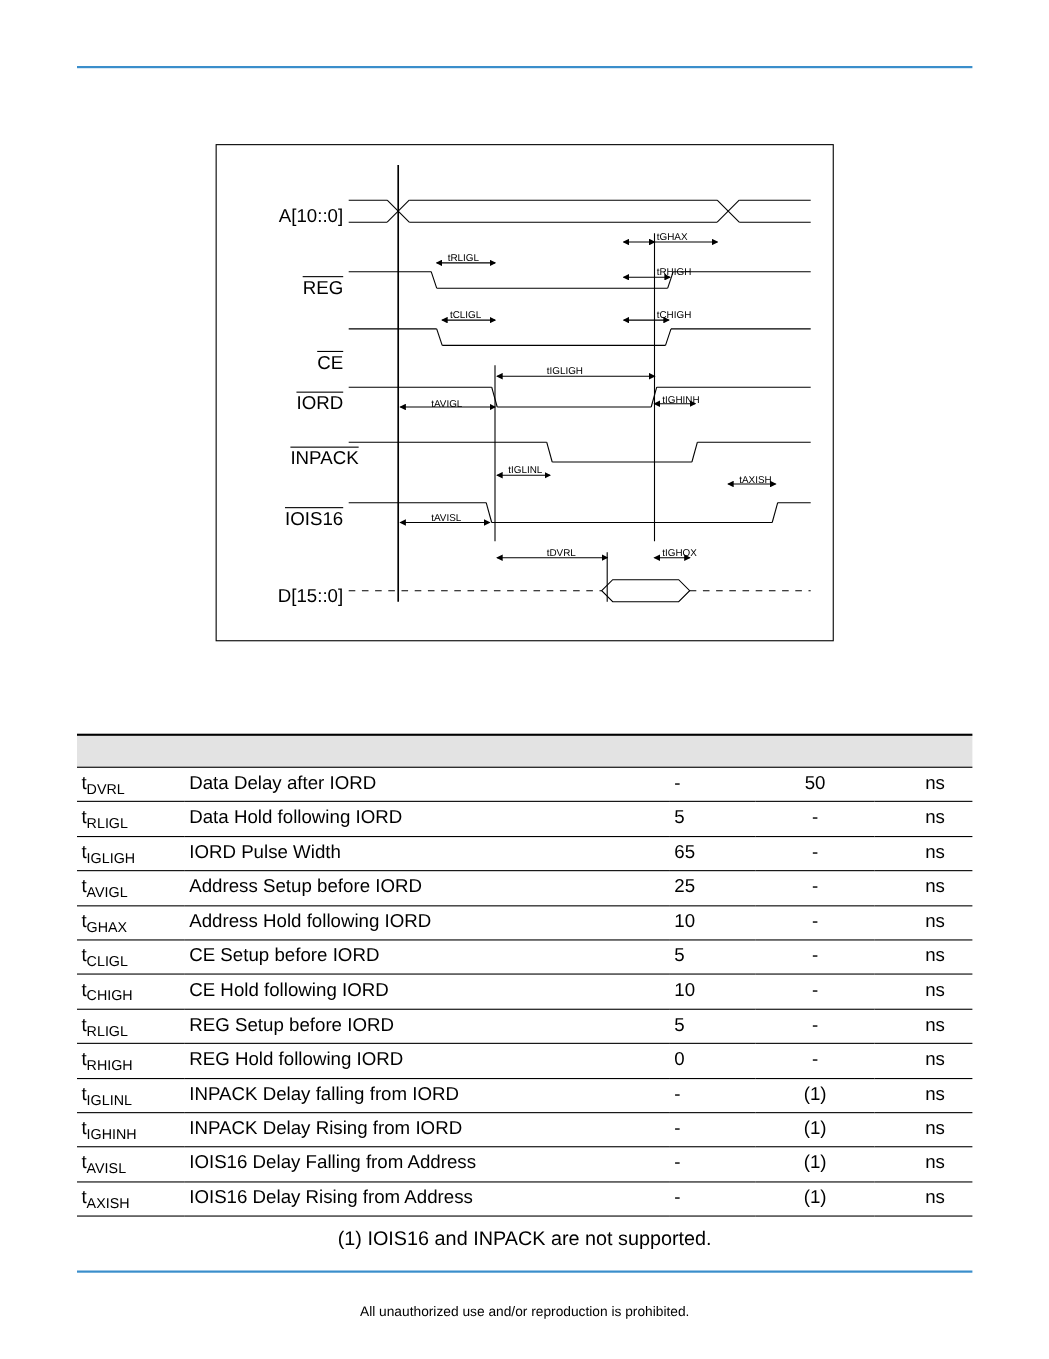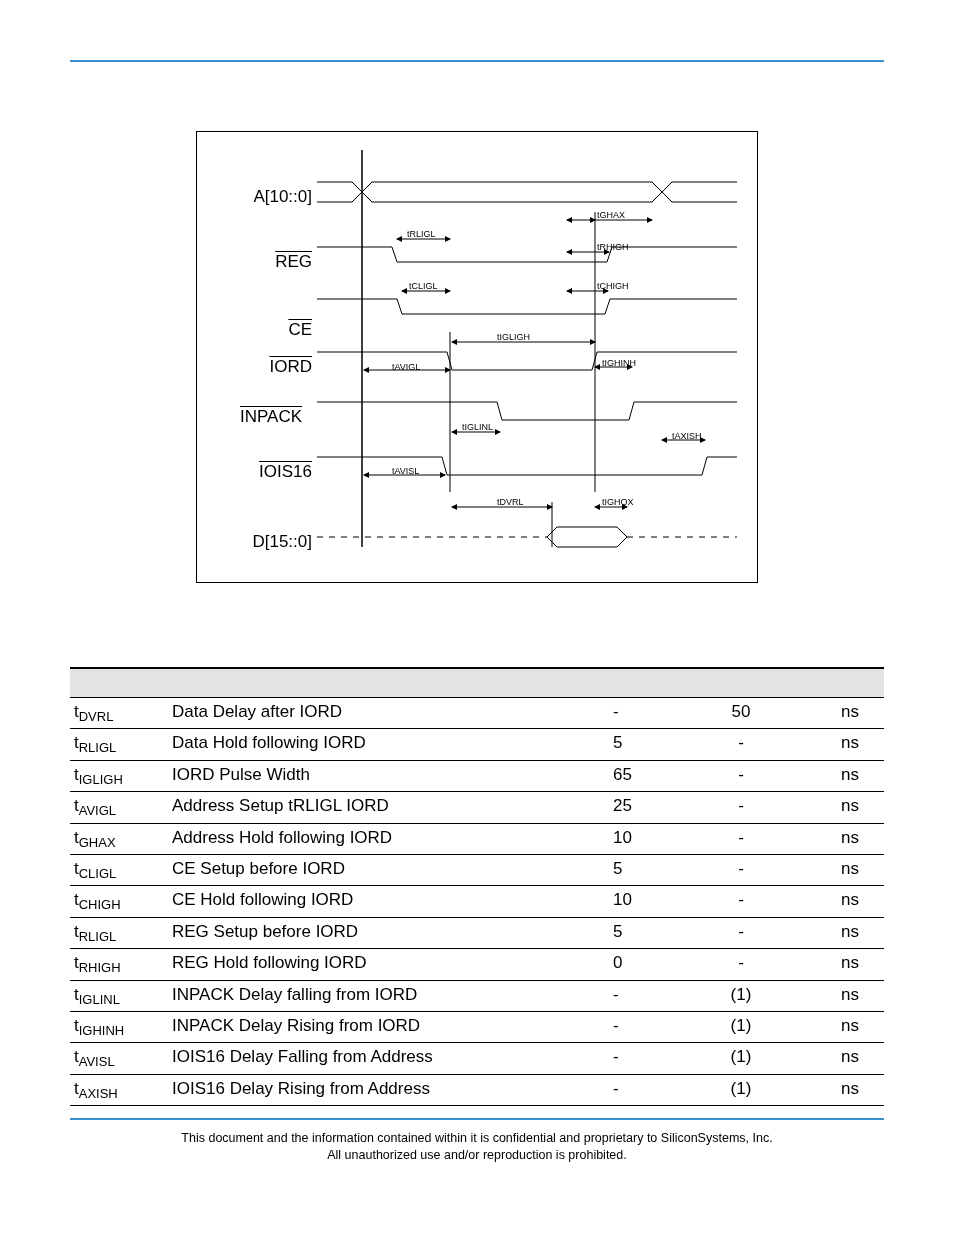--- a/index.html
+++ b/index.html
@@ -119,21 +119,21 @@
 
   <hr class="head-rule">
 
   <div class="figure-area">
     <div class="timing-box">
 
       <span class="sig-label" style="top:55px; left:55px;">A[10::0]</span>
       <span class="sig-label overbar" style="top:120px; left:55px;">REG</span>
       <span class="sig-label overbar" style="top:170px; left:55px;margin-top:18px;">CE</span>
       <span class="sig-label overbar" style="top:225px; left:55px;">IORD</span>
-      <span class="sig-label overbar" style="top:275px; left:43px;">INPACK</span>
+      <span class="sig-label overbar" style="top:275px; left:67px;">INPACK</span>
       <span class="sig-label overbar" style="top:330px; left:55px;">IOIS16</span>
       <span class="sig-label" style="top:400px; left:55px;">D[15::0]</span>
 
       <svg viewBox="0 0 560 450">
 
         <line x1="165" y1="18" x2="165" y2="415" stroke="#000" stroke-width="1.5"></line>
 
         <g stroke="#000" fill="none" stroke-width="1">
           <line x1="120" y1="50" x2="155" y2="50"></line>
             <line x1="155" y1="50" x2="175" y2="70"></line>
@@ -256,21 +256,21 @@
           </tr>
           <tr>
             <td class="sym">t<sub>IGLIGH</sub></td>
             <td class="desc">IORD Pulse Width</td>
             <td class="min">65</td>
             <td class="max">-</td>
             <td class="unit">ns</td>
           </tr>
           <tr>
             <td class="sym">t<sub>AVIGL</sub></td>
-            <td class="desc">Address Setup tRLIGL IORD</td>
+            <td class="desc">Address Setup before IORD</td>
             <td class="min">25</td>
             <td class="max">-</td>
             <td class="unit">ns</td>
           </tr>
           <tr>
             <td class="sym">t<sub>GHAX</sub></td>
             <td class="desc">Address Hold following IORD</td>
             <td class="min">10</td>
             <td class="max">-</td>
             <td class="unit">ns</td>
@@ -326,23 +326,24 @@
           </tr>
           <tr>
             <td class="sym">t<sub>AXISH</sub></td>
             <td class="desc">IOIS16 Delay Rising from Address</td>
             <td class="min">-</td>
             <td class="max">(1)</td>
             <td class="unit">ns</td>
           </tr>
         </tbody>
     </table>
+    <div class="footnote">(1) IOIS16 and INPACK are not supported.</div>
   </div>
 
   <hr class="foot-rule">
 
   <div class="disclaimer">
-    <span>This document and the information contained within it is confidential and proprietary to SiliconSystems, Inc.</span><br>
+    <br>
     <span>All unauthorized use and/or reproduction is prohibited.</span>
   </div>
 
 
 </div>
 
 </body></html>

